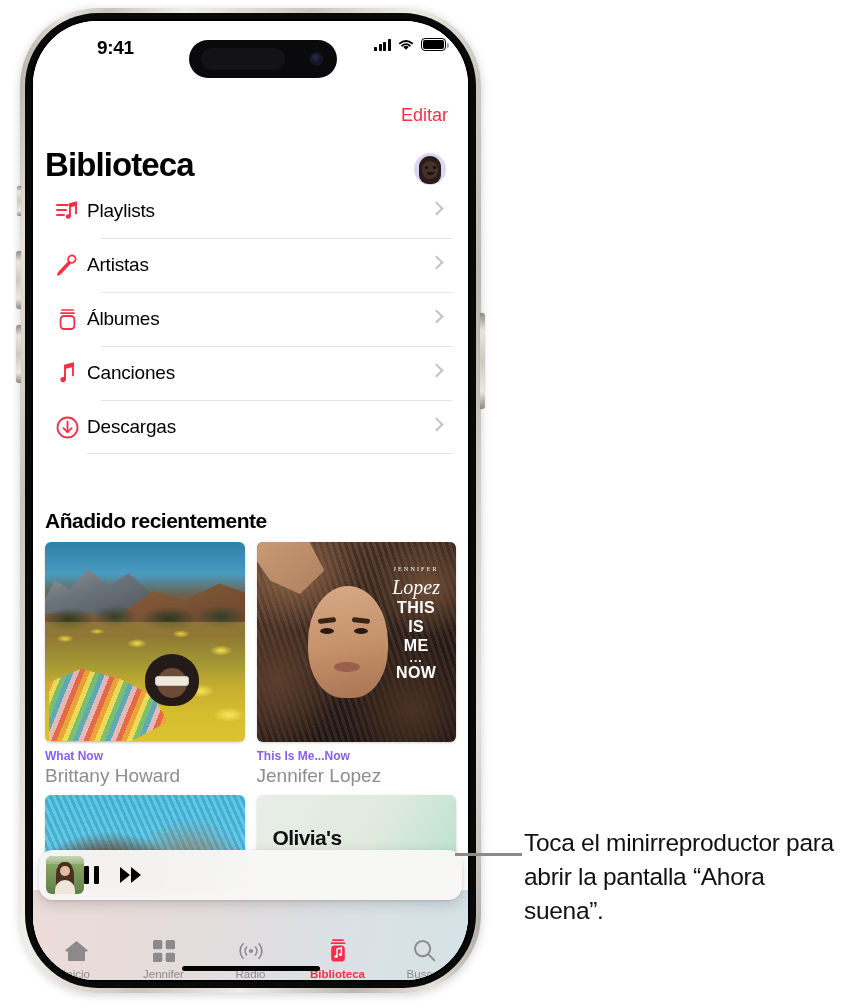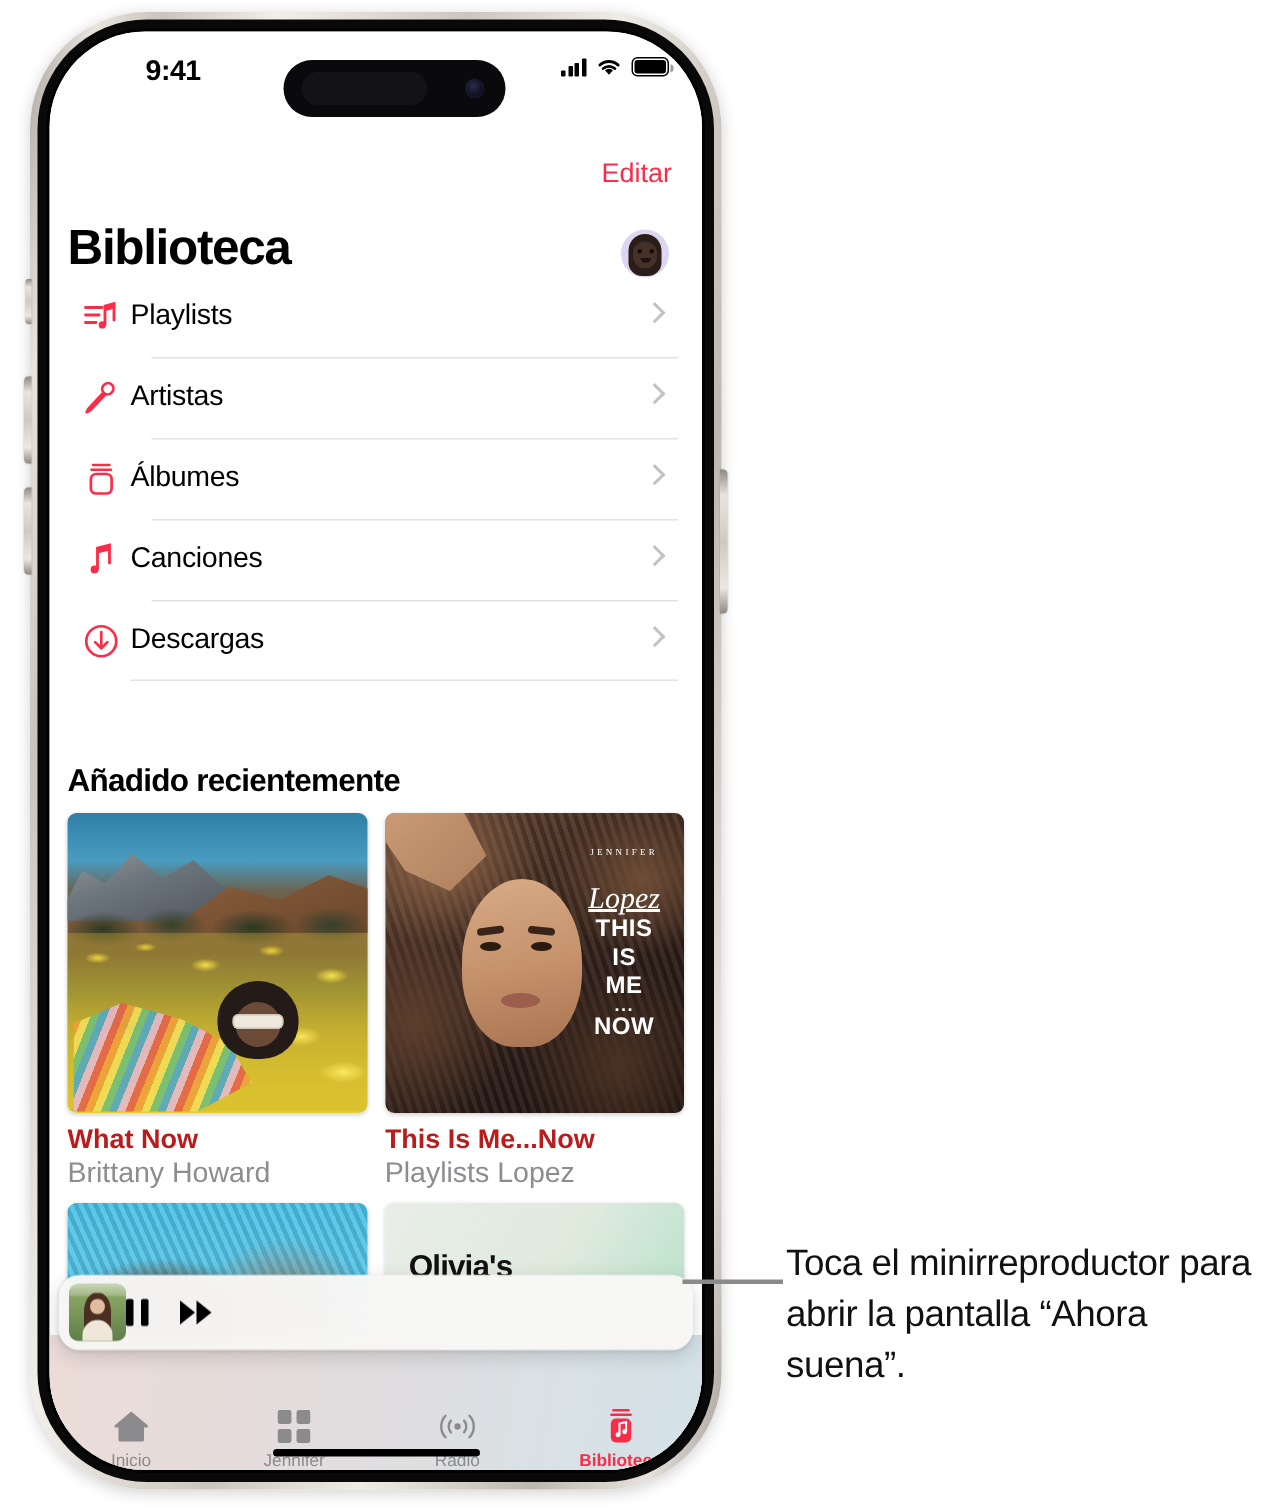--- a/index.html
+++ b/index.html
@@ -87,21 +87,21 @@
     background:#e2e2e4;}
 
   
   .sectionhd{position:absolute;left:12px;top:488px;font-size:21px;font-weight:800;
     letter-spacing:-.5px;color:#000;}
   .grid{position:absolute;left:12px;top:521px;right:12px;
     display:grid;grid-template-columns:1fr 1fr;column-gap:12px;row-gap:8px;}
   .cell{cursor:pointer;}
   .art{width:100%;aspect-ratio:1/1;border-radius:6px;overflow:hidden;position:relative;
     box-shadow:0 1px 3px rgba(0,0,0,.18);}
-  .alb-t{margin-top:7px;font-size:18px;font-weight:700;color:#b91c1c;
+  .alb-t{margin-top:7px;font-size:12px;font-weight:700;color:#8b5cf6;
     white-space:nowrap;overflow:hidden;text-overflow:ellipsis;}
   .alb-a{margin-top:2px;font-size:19px;color:#8c8c91;
     white-space:nowrap;overflow:hidden;text-overflow:ellipsis;}
 
   
   .cov-whatnow{background:linear-gradient(180deg,#2f7fa8 0%,#4a9bc0 16%,#6b6351 26%,
      #7d5b3c 36%,#6e5538 47%,#7e7a36 60%,#b8a233 72%,#d7bf2f 86%,#e8cf35 100%);}
   .cov-whatnow .mtn{position:absolute;left:-4%;top:10%;width:64%;height:26%;
     background:linear-gradient(160deg,#9aa2a6,#6d757c 45%,#4e555c);
     clip-path:polygon(0% 100%,14% 36%,26% 52%,40% 14%,56% 45%,72% 22%,100% 86%,100% 100%);}
@@ -158,22 +158,22 @@
   .cov-jlo .eyeL{left:32%}.cov-jlo .eyeR{left:49%}
   .cov-jlo .lips{position:absolute;left:39%;top:60%;width:13%;height:5%;
     background:#9c5e4d;border-radius:50%;}
   .cov-jlo .arm{position:absolute;left:0;top:0;width:34%;height:42%;
     background:linear-gradient(140deg,#cf9e79,#a87a57);
     clip-path:polygon(0% 0%,78% 0%,100% 34%,64% 62%,20% 46%,0% 22%);opacity:.95;}
   .cov-jlo .ov{position:absolute;right:3%;top:12%;width:34%;text-align:center;
     color:#fff;line-height:1;}
   .cov-jlo .ov .nm{font-size:6px;letter-spacing:2.2px;
     font-family:"Liberation Serif","DejaVu Serif",serif;}
-  .cov-jlo .ov .script{font-size:20px;margin-top:17px;font-style:italic;
-    font-family:"Liberation Serif","DejaVu Serif",serif;text-decoration:underline;}
+  .cov-jlo .ov .script{font-size:20px;margin-top:5px;font-style:italic;
+    font-family:"Liberation Serif","DejaVu Serif",serif;}
   .cov-jlo .ov .bigw{font-size:16px;font-weight:800;letter-spacing:.4px;margin-top:3px;
     font-family:"Liberation Sans",sans-serif;}
   .cov-jlo .ov .dots{font-size:12px;font-weight:800;letter-spacing:1px;line-height:.7;}
 
   
   .cov-olivia{background:linear-gradient(120deg,#e9eee8 0%,#dfeadd 45%,#9fdcc0 100%);}
   .cov-olivia .txt{position:absolute;left:8%;top:16%;font-size:21px;font-weight:800;
     color:#111;letter-spacing:-.6px;}
   .cov-hair{background:linear-gradient(180deg,#4ec3e8 0%,#62cbe9 48%,#7ad3ec 100%);}
   .cov-hair .lock{position:absolute;inset:0;
@@ -376,21 +376,21 @@
               <div class="nm">JENNIFER</div>
               <div class="script">Lopez</div>
               <div class="bigw">THIS</div>
               <div class="bigw">IS</div>
               <div class="bigw">ME</div>
               <div class="dots">...</div>
               <div class="bigw">NOW</div>
             </div>
           </div>
           <div class="alb-t">This Is Me...Now</div>
-          <div class="alb-a">Playlists Lopez</div>
+          <div class="alb-a">Jennifer Lopez</div>
         </div>
 
         <div class="cell">
           <div class="art cov-hair">
             <div class="lock"></div>
           </div>
         </div>
 
         <div class="cell">
           <div class="art cov-olivia">
@@ -459,20 +459,29 @@
               <line x1="4.6" y1="4.2" x2="17.4" y2="4.2" stroke="#fa2d48" stroke-width="1.7" stroke-linecap="round"></line>
               <rect x="4.2" y="6.6" width="13.6" height="16" rx="3.4" fill="#fa2d48"></rect>
               <path d="M10 17.3V10l4.4-1v6.2" stroke="#fff" stroke-width="1.4" fill="none" stroke-linecap="round"></path>
               <circle cx="9" cy="17.5" r="1.6" fill="#fff"></circle>
               <circle cx="13.4" cy="15.5" r="1.6" fill="#fff"></circle>
             </svg>
           </span>
           <span class="tl">Biblioteca</span>
         </div>
 
+        <div class="tab">
+          <span class="ti">
+            <svg width="23" height="23" viewBox="0 0 23 23">
+              <circle cx="9.6" cy="9.6" r="7.6" fill="none" stroke="currentColor" stroke-width="1.9"></circle>
+              <line x1="15.2" y1="15.2" x2="21.4" y2="21.4" stroke="currentColor" stroke-width="1.9" stroke-linecap="round"></line>
+            </svg>
+          </span>
+          <span class="tl">Buscar</span>
+        </div>
 
         <div class="homebar"></div>
       </div>
 
     </div>
   </div>
 </div>
 
 <div class="leader"></div>
 <div class="caption">Toca el minirreproductor para abrir la pantalla “Ahora suena”.</div>

